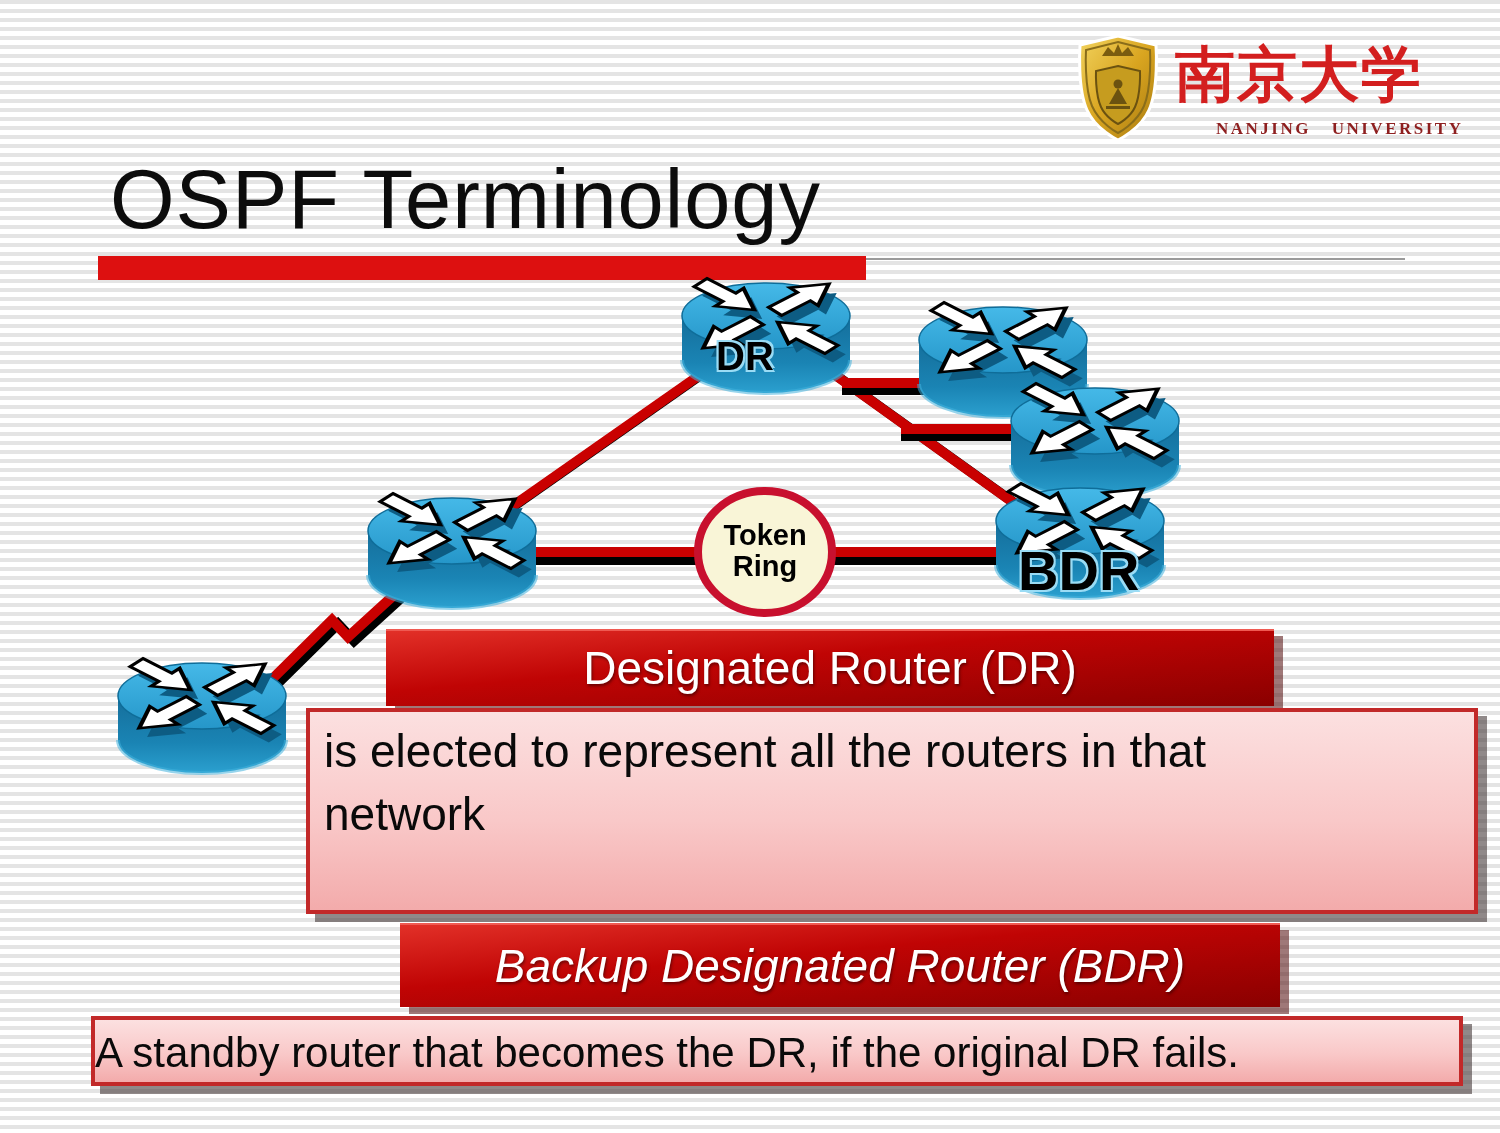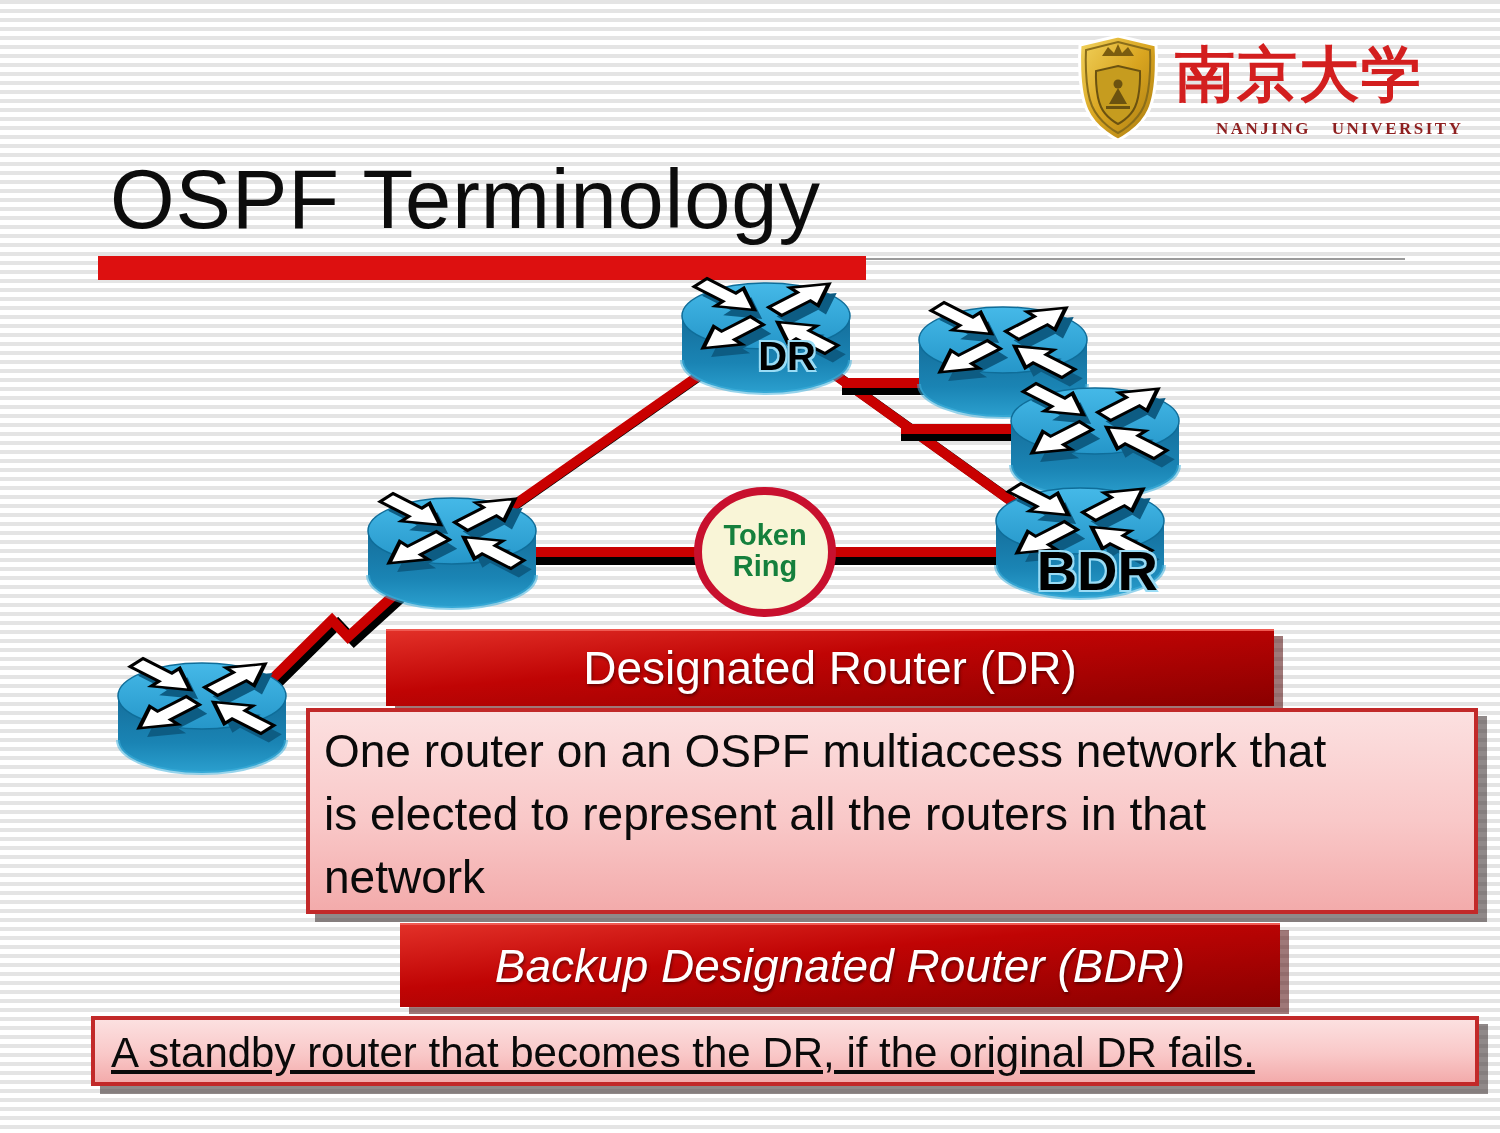--- a/index.html
+++ b/index.html
@@ -28,28 +28,28 @@
     left:110px;top:158px;margin:0;font-weight:400;color:#0c0c0c;
     font-size:83px;line-height:1.0;letter-spacing:1px;white-space:nowrap;
   }
   .title-rule{left:98px;top:256px;width:768px;height:24px;background:#dd1010;}
   .title-rule-ext{left:866px;top:258px;width:539px;height:2px;background:#9b9b9b;}
 
   
   svg.diagram{left:0;top:0;width:1500px;height:1133px;z-index:1;}
 
   .node-label{
-    z-index:2;font-weight:800;color:#000;text-align:right;white-space:nowrap;
+    z-index:2;font-weight:800;color:#000;text-align:left;white-space:nowrap;
     text-shadow:2px 2px 0 #9adcf5,-2px -2px 0 #9adcf5,2px -2px 0 #9adcf5,-2px 2px 0 #9adcf5;
   }
   .lbl-dr{left:716px;top:334px;width:100px;font-size:40px;}
   .lbl-bdr{left:1018px;top:538px;width:140px;font-size:56px;}
   .lbl-token{
     left:695px;top:520px;width:140px;z-index:2;text-align:center;
-    font-weight:700;font-size:29px;line-height:31px;color:#15803d;
+    font-weight:700;font-size:29px;line-height:31px;color:#000000;
   }
 
   
   .banner{
     z-index:3;color:#ffffff;text-align:center;
     background:linear-gradient(175deg,#e23028 0%,#c00404 40%,#8a0000 100%);
     border-top:2px solid #ef5a52;
     box-shadow:9px 7px 0 rgba(80,10,10,0.55);
     text-shadow:1px 2px 3px rgba(0,0,0,0.45);
   }
@@ -57,22 +57,22 @@
   .banner-bdr{left:400px;top:923px;width:880px;height:82px;font-size:46px;line-height:82px;font-style:italic;}
 
   .defbox{
     z-index:3;color:#0a0a0a;
     border:4px solid #c22929;
     background:linear-gradient(180deg,#fce0e0 0%,#f9c8c8 55%,#f3abab 100%);
     box-shadow:9px 8px 0 rgba(70,58,58,0.6);
   }
   .defbox-dr{left:306px;top:708px;width:1150px;height:190px;padding-left:14px;
     font-size:46px;line-height:63px;padding-top:8px;}
-  .defbox-bdr{left:91px;top:1016px;width:1364px;height:62px;padding-left:16px;
-    font-size:42px;line-height:66px;white-space:nowrap;text-decoration:underline;}
+  .defbox-bdr{left:91px;top:1016px;width:1364px;height:62px;
+    font-size:42px;line-height:66px;white-space:nowrap;}
 </style>
 </head>
 <body>
 
 <svg class="abs logo-shield" viewBox="0 0 92 112">
   <defs>
     <linearGradient id="gGold" x1="0" y1="0" x2="1" y2="1">
       <stop offset="0" stop-color="#f2d35e"></stop>
       <stop offset="0.5" stop-color="#d9a520"></stop>
       <stop offset="1" stop-color="#a87a10"></stop>
@@ -159,20 +159,19 @@
 <div class="abs node-label lbl-dr">DR</div>
 <div class="abs node-label lbl-bdr">BDR</div>
 <div class="abs lbl-token">
   <div>Token</div>
   <div>Ring</div>
 </div>
 
 <div class="abs banner banner-dr">Designated Router (DR)</div>
 
 <div class="abs defbox defbox-dr">
-  <div>One router on an OSPF multiaccess network that</div>
   <div>is elected to represent all the routers in that</div>
   <div>network</div>
 </div>
 
 <div class="abs banner banner-bdr">Backup Designated Router (BDR)</div>
 
 <div class="abs defbox defbox-bdr">A standby router that becomes the DR, if the original DR fails.</div>
 
 </body></html>

